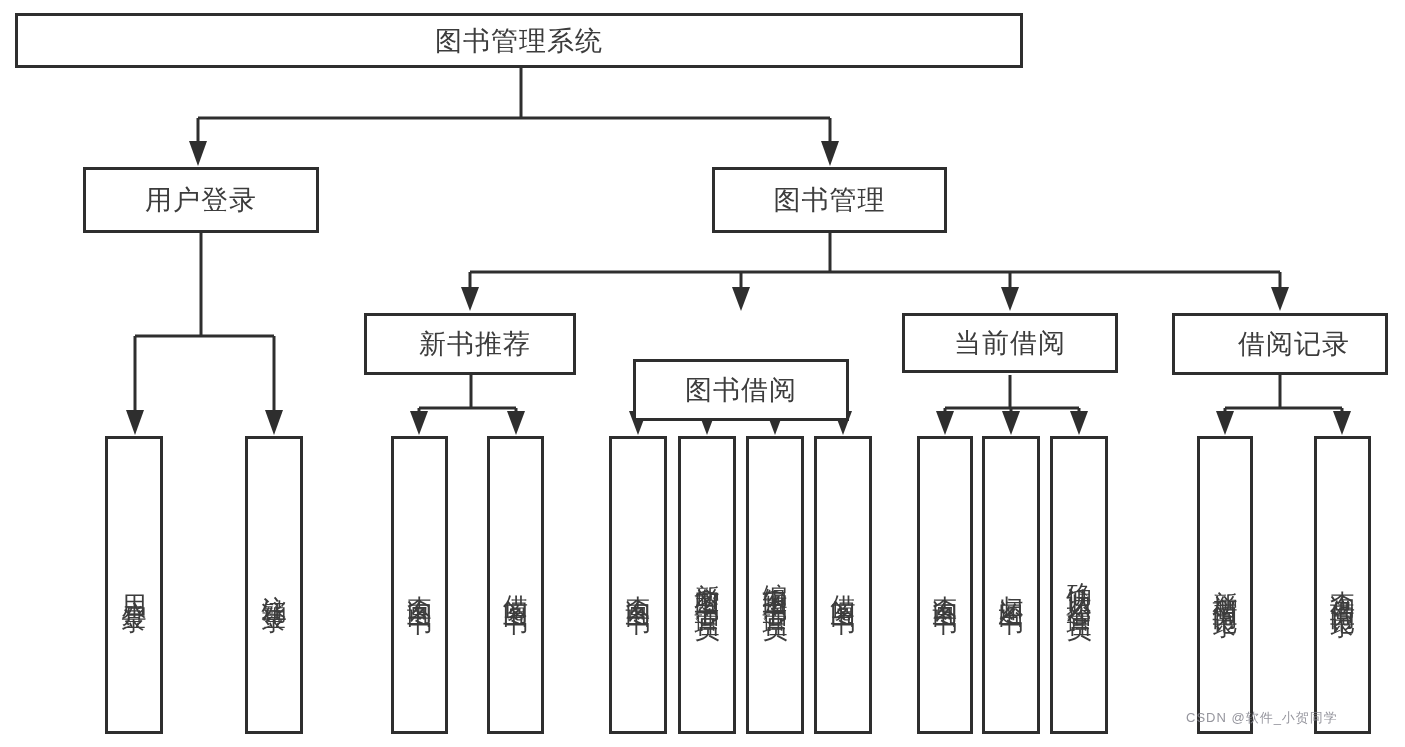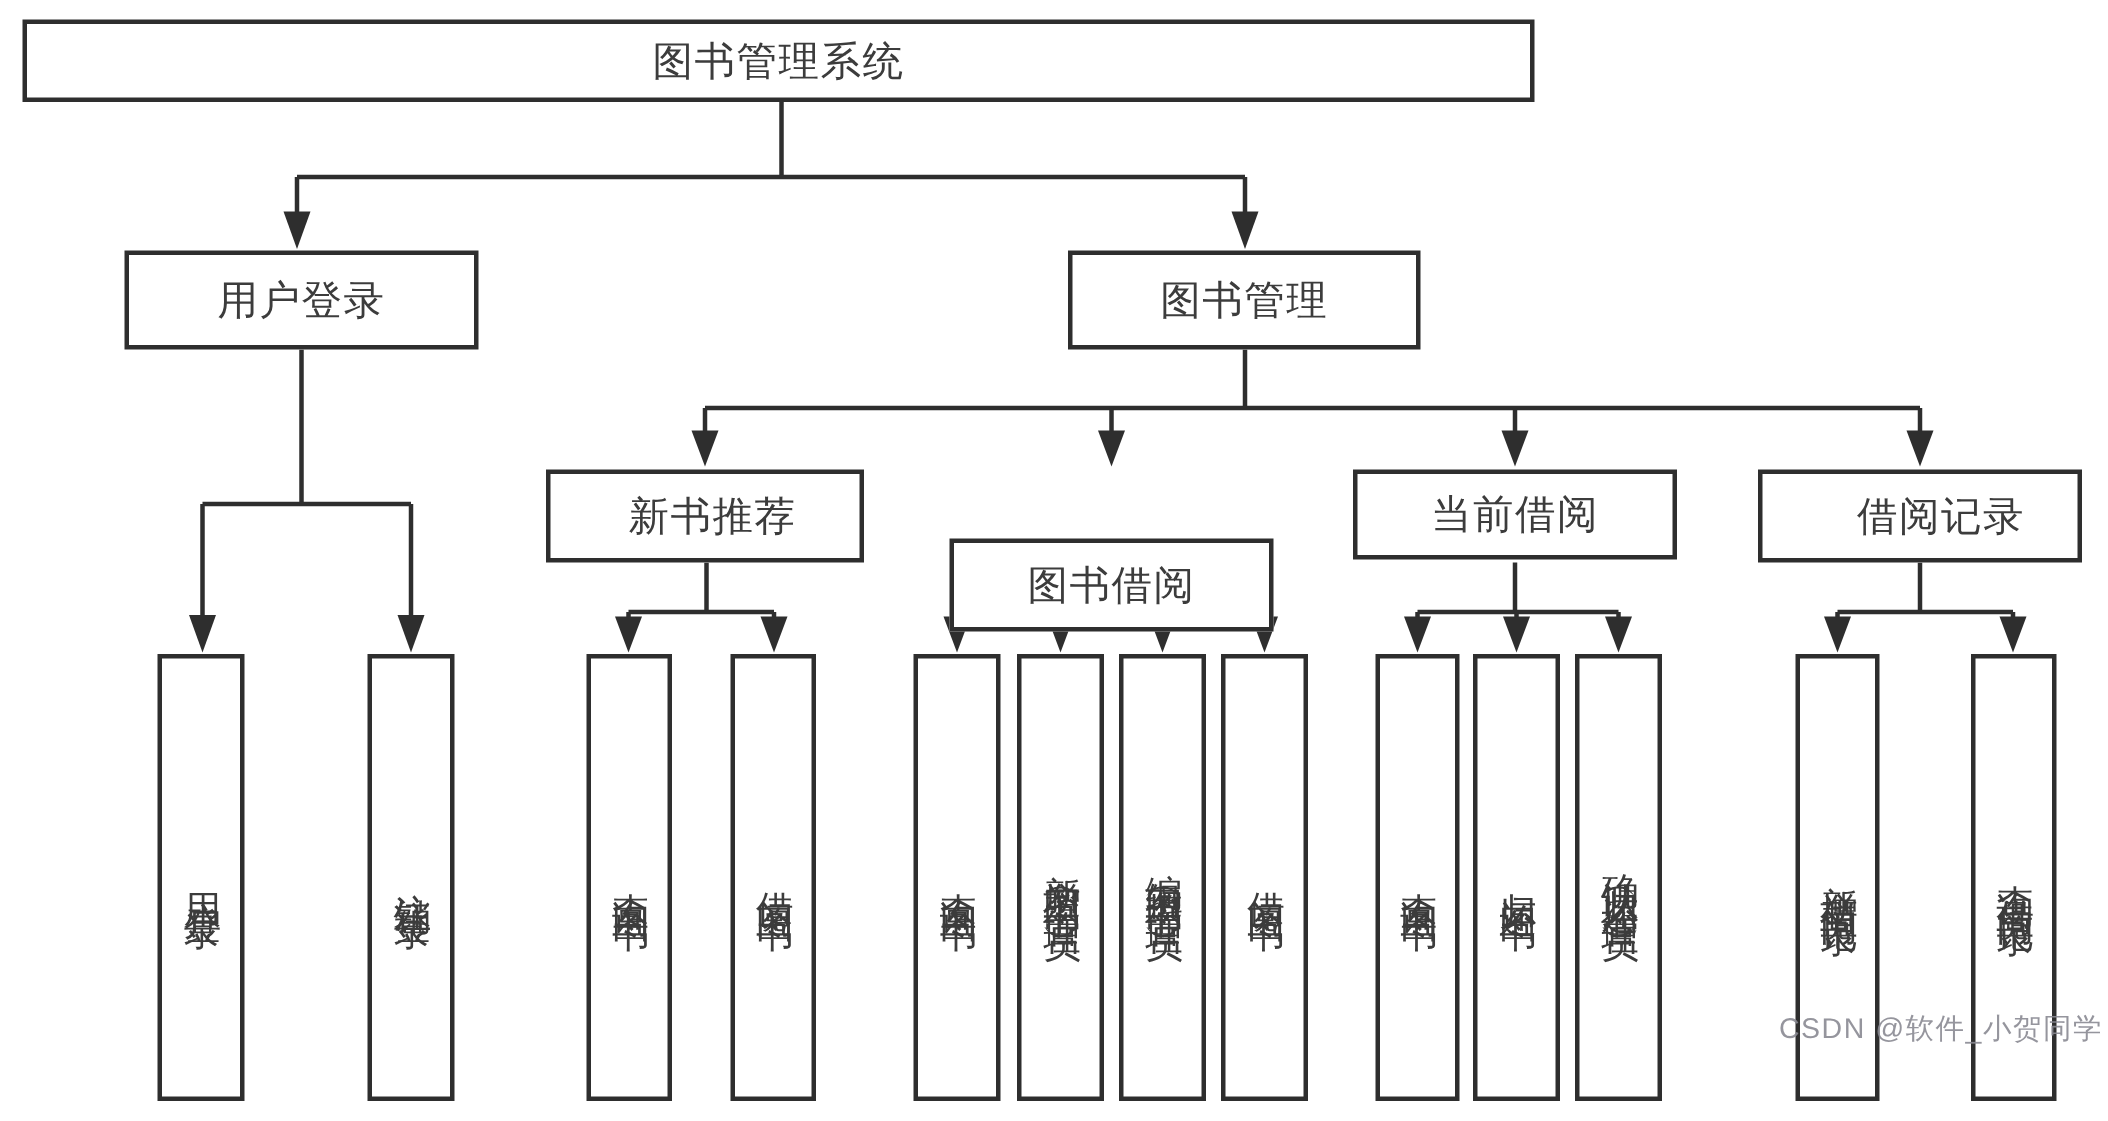--- a/index.html
+++ b/index.html
@@ -32,22 +32,22 @@
   .leaf-text{
     writing-mode:vertical-rl;
     text-orientation:mixed;
     font-size:25px;
     letter-spacing:5px;
     color:#3c3c3c;
     line-height:1;
   }
   .watermark{
     position:absolute;
-    left:1186px;top:673px;
-    font-size:19px;
+    left:1186px;top:709px;
+    font-size:13px;
     color:rgba(138,138,146,0.9);
     letter-spacing:1px;
     white-space:nowrap;
     z-index:5;
   }
 </style>
 </head>
 <body>
 
 <div class="canvas">

